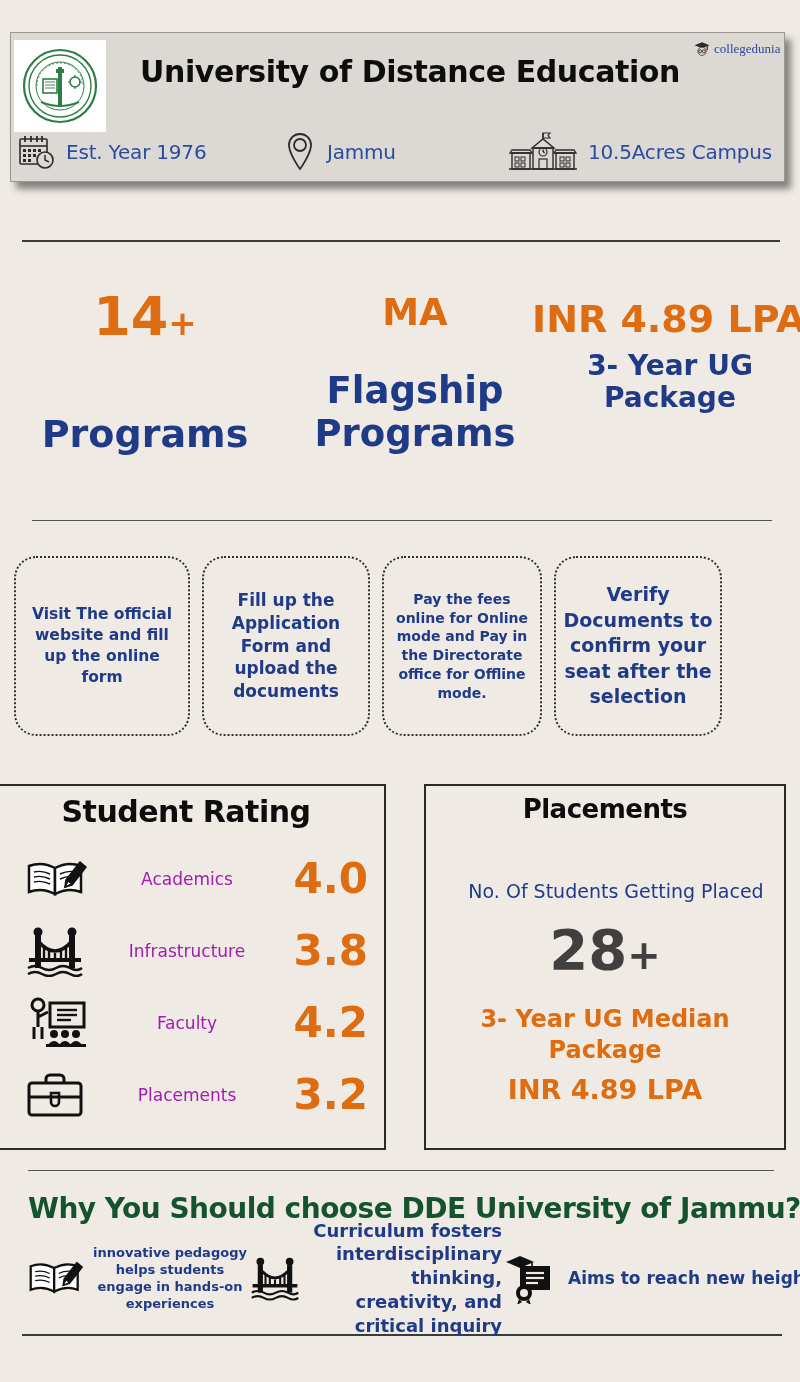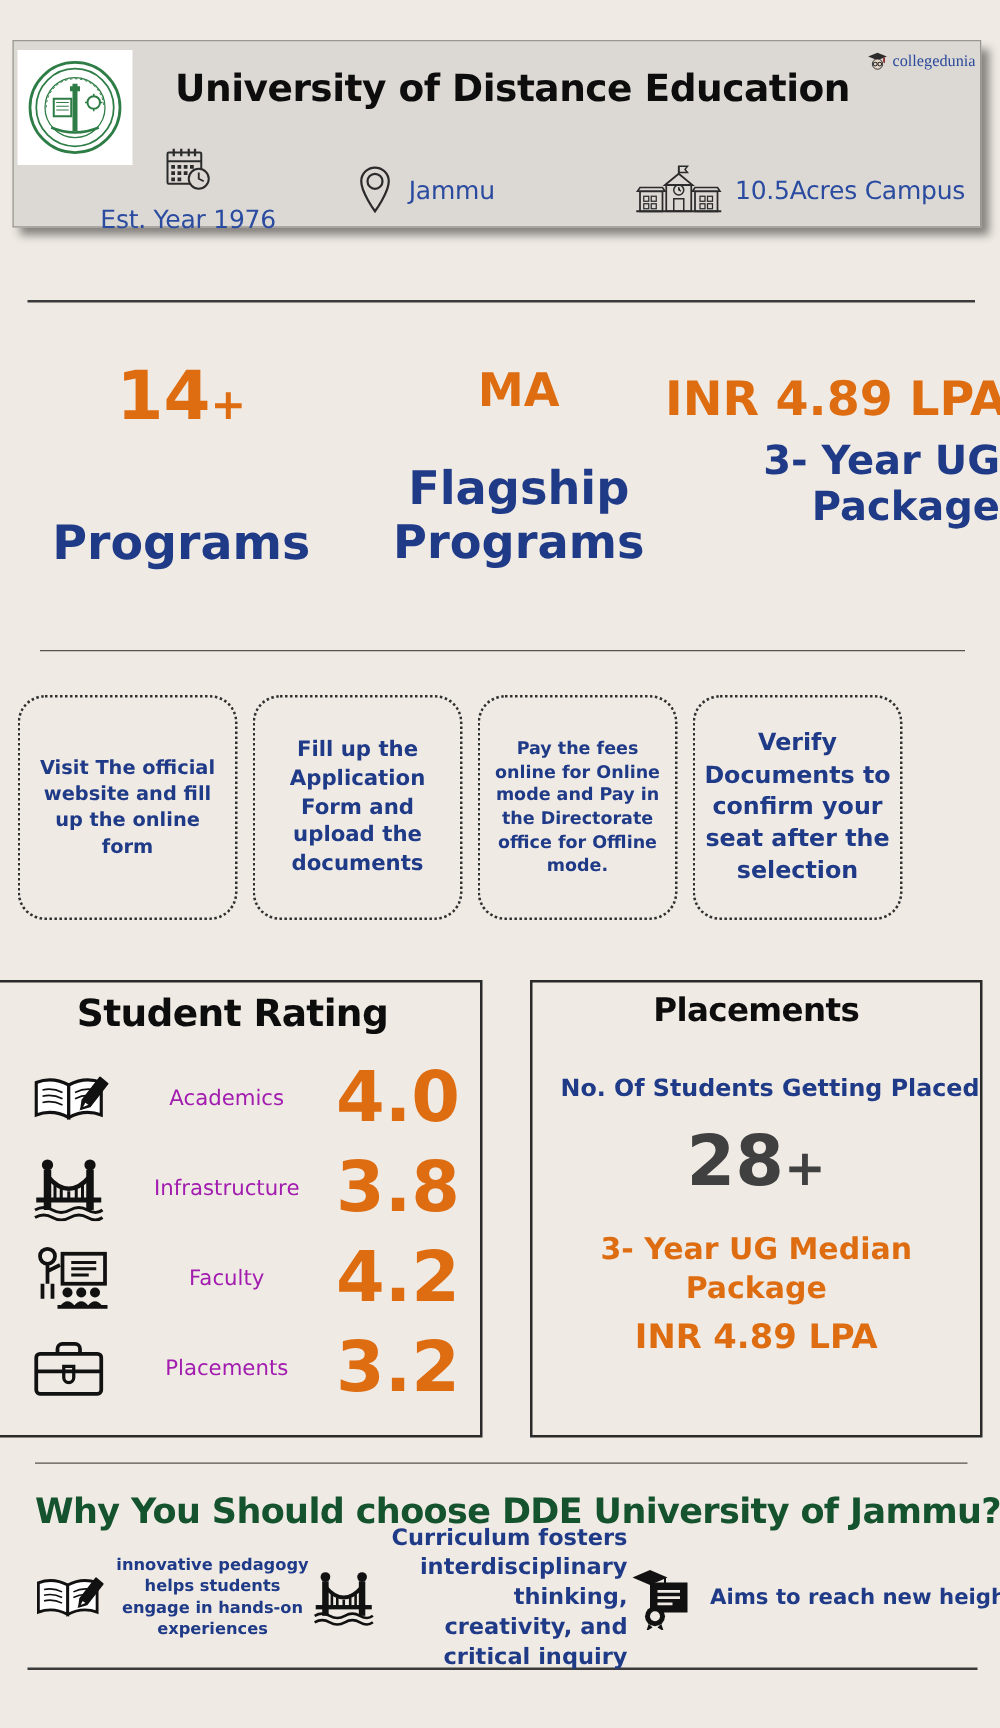--- a/index.html
+++ b/index.html
@@ -85,21 +85,21 @@
     bottom: 6px;
     height: 48px;
     display: flex;
     align-items: center;
   }
   .fact {
     display: flex;
     align-items: center;
     gap: 10px;
   }
-  .fact-1 { width: 265px; flex-direction: column; }
+  .fact-1 { width: 265px; }
   .fact-2 { width: 225px; }
   .fact-3 { flex: 1; }
   .fact-label {
     font-size: 20px;
     color: #2a4ba0;
     white-space: nowrap;
     font-family: "DejaVu Sans", sans-serif;
     letter-spacing: -0.2px;
   }
   .fact-icon { flex: 0 0 auto; line-height: 0; }
@@ -142,21 +142,21 @@
   }
 
   .stat-a .stat-big { font-size: 54px; position: absolute; top: 18px; left: 0; width: 290px; }
   .stat-a .stat-big .plus { font-size: 34px; font-weight: bold; }
   .stat-a .stat-sub { font-size: 38px; position: absolute; top: 140px; left: 0; width: 290px; }
 
   .stat-b .stat-big { font-size: 37px; position: absolute; top: 22px; left: 0; width: 250px; }
   .stat-b .stat-sub { font-size: 37px; position: absolute; top: 98px; left: 0; width: 250px; }
 
   .stat-c .stat-big { font-size: 38px; position: absolute; top: 28px; left: -8px; width: 270px; white-space: nowrap; }
-  .stat-c .stat-sub { font-size: 32px; position: absolute; top: 78px; left: 0; width: 260px; text-align: right; }
+  .stat-c .stat-sub { font-size: 28px; position: absolute; top: 78px; left: 0; width: 260px; }
 
   
   .steps {
     position: absolute;
     left: 14px;
     top: 556px;
     width: 760px;
     height: 180px;
     display: flex;
     gap: 12px;
@@ -220,34 +220,34 @@
   .rating-label {
     flex: 1;
     font-size: 17px;
     color: #a21caf;
     text-align: center;
     font-family: "DejaVu Sans", sans-serif;
   }
   .rating-value {
     flex: 0 0 88px;
     text-align: right;
-    font-size: 56px;
+    font-size: 42px;
     font-weight: bold;
     color: #de6c11;
     font-family: "DejaVu Sans", sans-serif;
     line-height: 1;
   }
 
   .place-headline {
     text-align: center;
     color: #1f3a87;
-    font-weight: bold;
+    font-weight: normal;
     font-size: 19px;
     font-family: "DejaVu Sans", sans-serif;
-    margin-top: 36px;
+    margin-top: 56px;
     padding-left: 22px;
   }
   .place-number {
     text-align: center;
     color: #404040;
     font-weight: bold;
     font-size: 56px;
     font-family: "DejaVu Sans", sans-serif;
     margin-top: 20px;
     line-height: 1;

